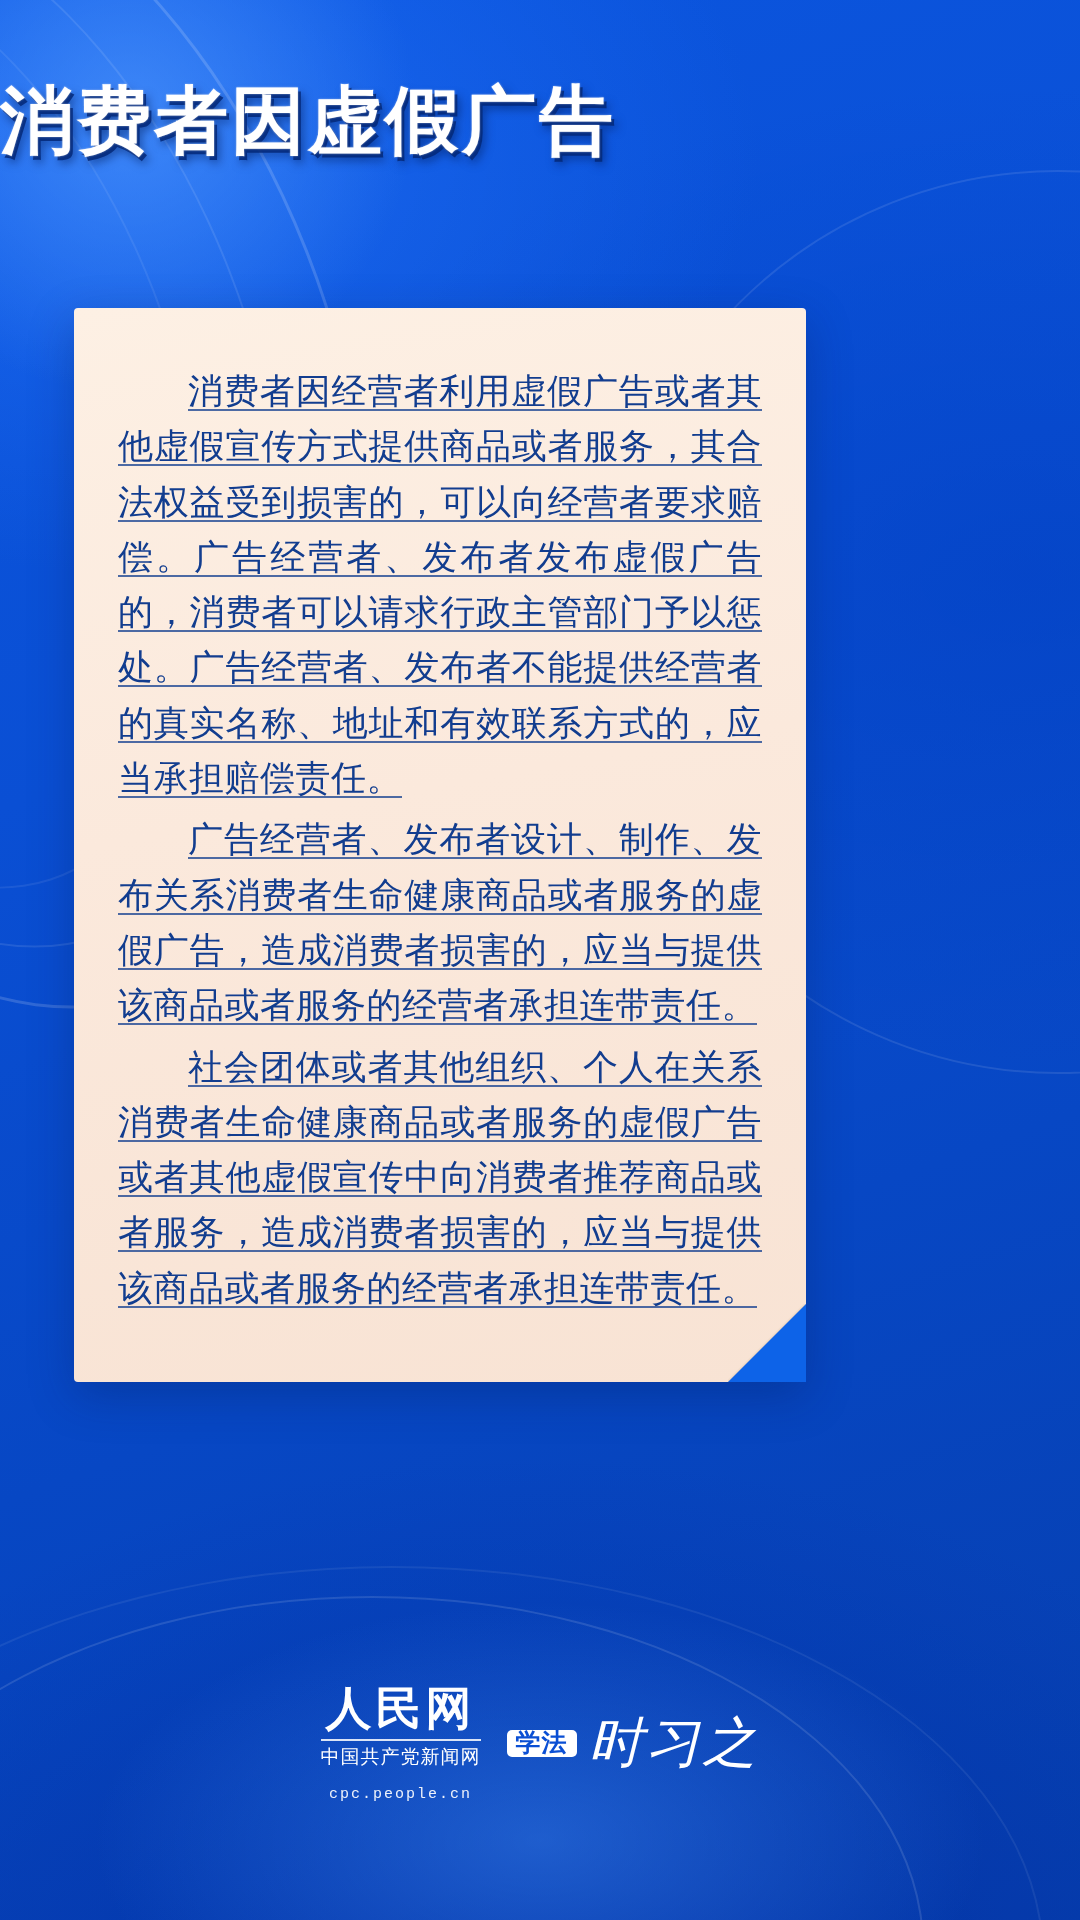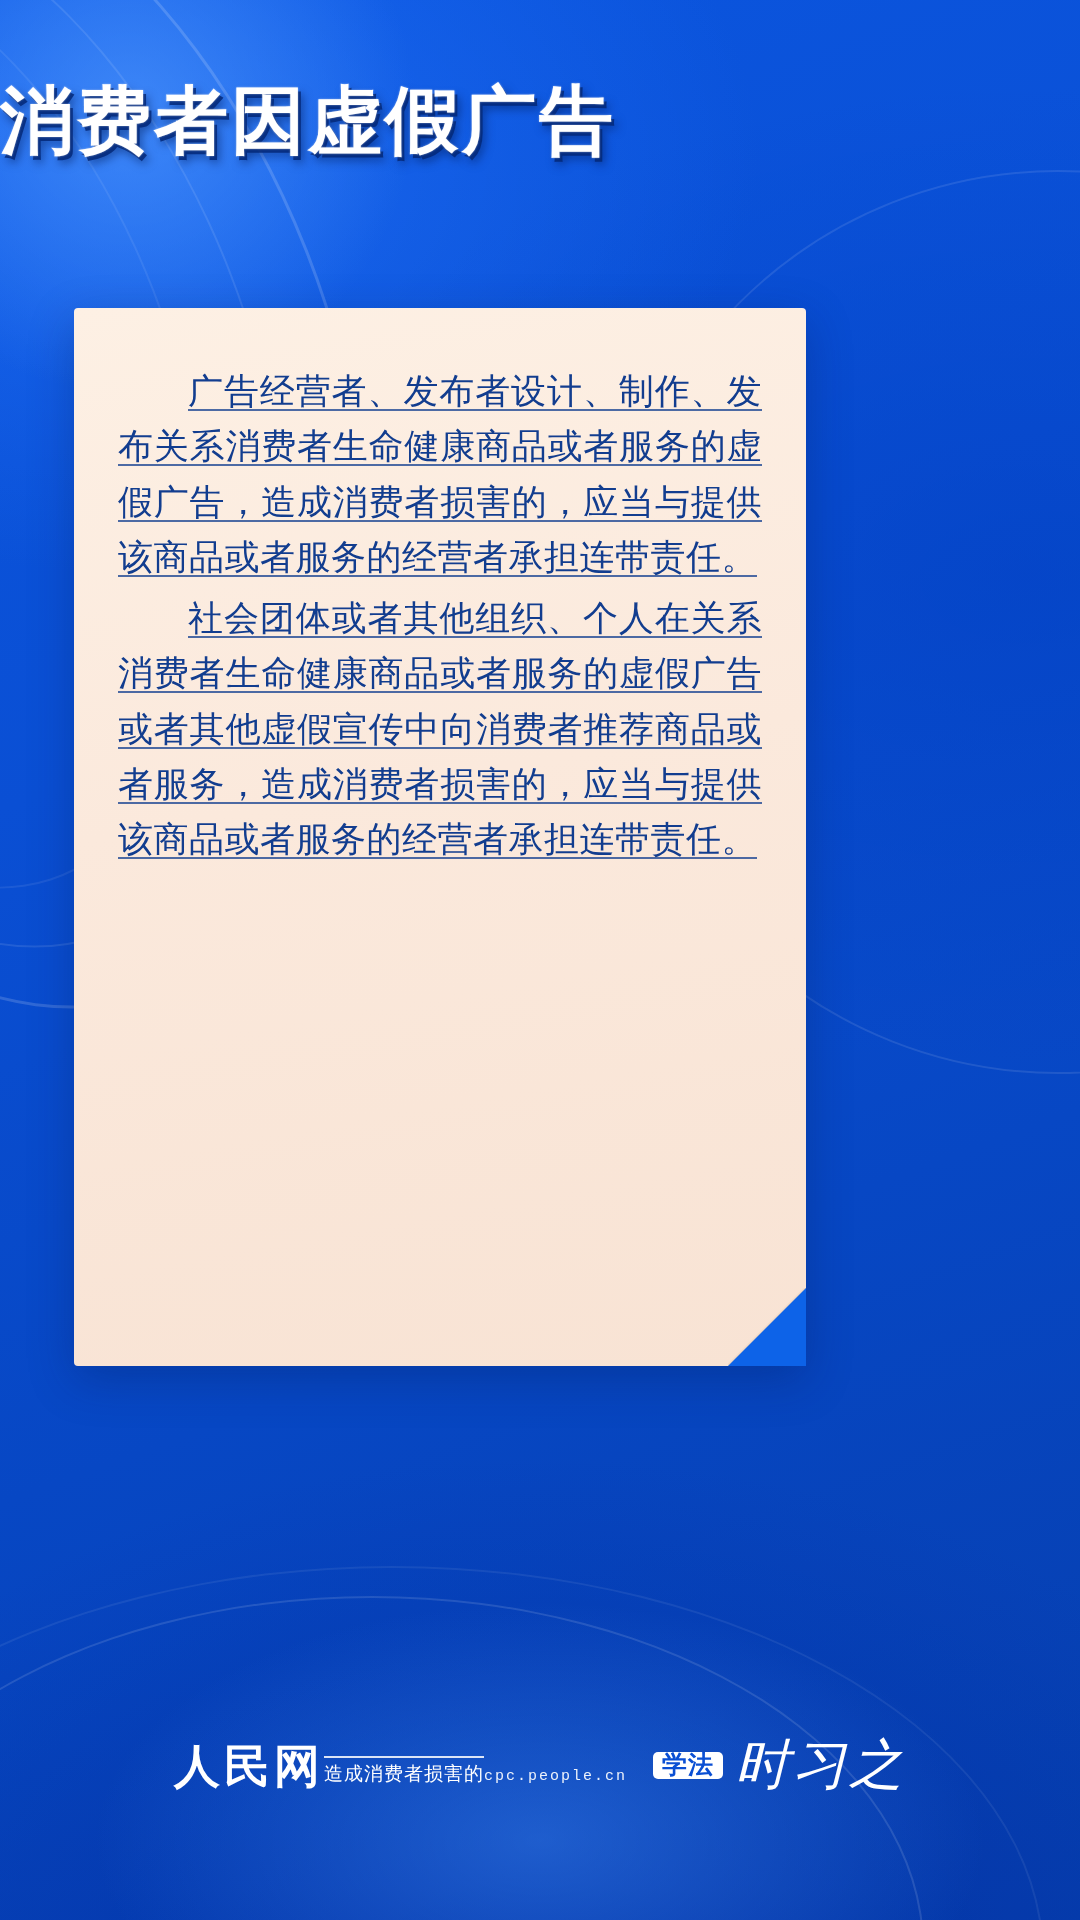--- a/index.html
+++ b/index.html
@@ -140,21 +140,21 @@
     bottom: 118px;
     width: 1080px;
     display: flex;
     justify-content: center;
     align-items: center;
     gap: 26px;
     z-index: 6;
   }
   .logo-people {
     display: flex;
-    flex-direction: row;
+    flex-direction: column;
     align-items: center;
     line-height: 1;
   }
   .logo-people .cn {
     font-family: "DejaVu Serif", "Liberation Serif", serif;
     font-weight: bold;
     color: #ffffff;
     font-size: 46px;
     letter-spacing: 4px;
   }
@@ -213,29 +213,30 @@
   <div class="swoosh sw4"></div>
   <div class="swoosh sw5"></div>
   <div class="swoosh sw6"></div>
 
   <div class="title-block">
     <div class="title-line l1">消费者因虚假广告</div>
   </div>
 
   <div class="card-wrap">
     <div class="card">
+      <p class="para">消费者因经营者利用虚假广告或者其他虚假宣传方式提供商品或者服务，其合法权益受到损害的，可以向经营者要求赔偿。广告经营者、发布者发布虚假广告的，消费者可以请求行政主管部门予以惩处。广告经营者、发布者不能提供经营者的真实名称、地址和有效联系方式的，应当承担赔偿责任。</p>
       <p class="para">广告经营者、发布者设计、制作、发布关系消费者生命健康商品或者服务的虚假广告，造成消费者损害的，应当与提供该商品或者服务的经营者承担连带责任。</p>
       <p class="para">社会团体或者其他组织、个人在关系消费者生命健康商品或者服务的虚假广告或者其他虚假宣传中向消费者推荐商品或者服务，造成消费者损害的，应当与提供该商品或者服务的经营者承担连带责任。</p>
     </div>
   </div>
 
   <div class="footer">
     <div class="logo-people">
       <div class="cn">人民网</div>
-      <div class="sub">造成消费者损害的</div>
+      <div class="sub">中国共产党新闻网</div>
       <div class="url">cpc.people.cn</div>
     </div>
     <div class="logo-xuefa">
       <div class="xf-badge">学法</div>
       <div class="xf-text">时习之</div>
     </div>
   </div>
 
 </div>
 

